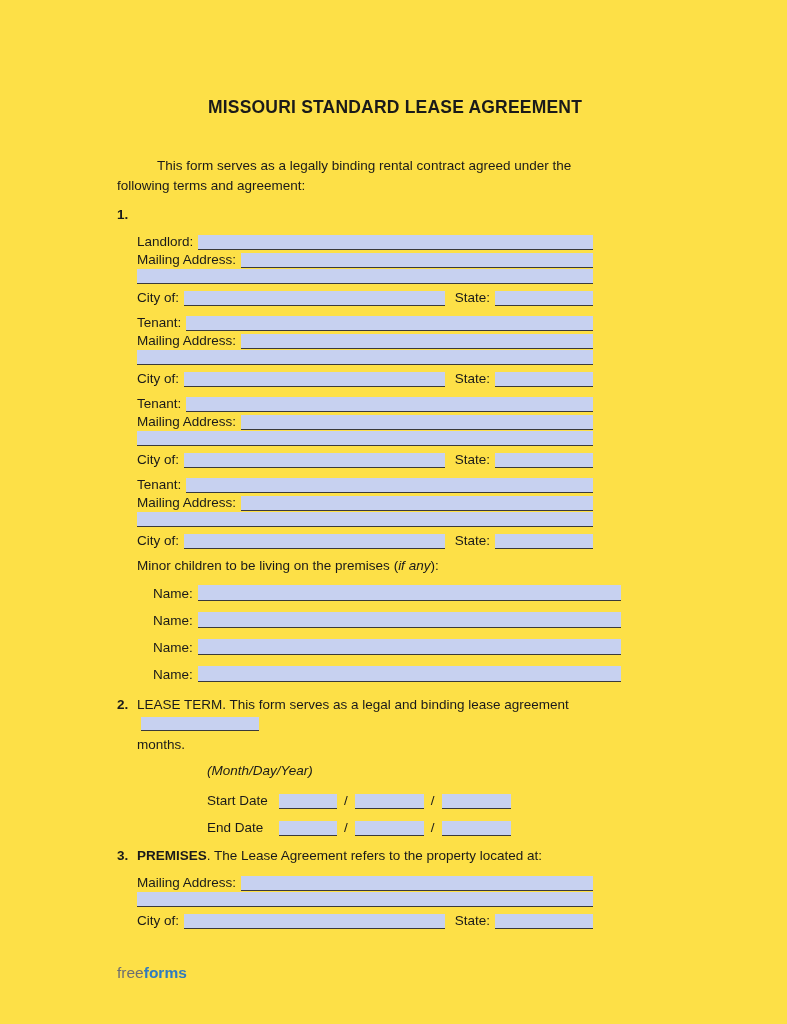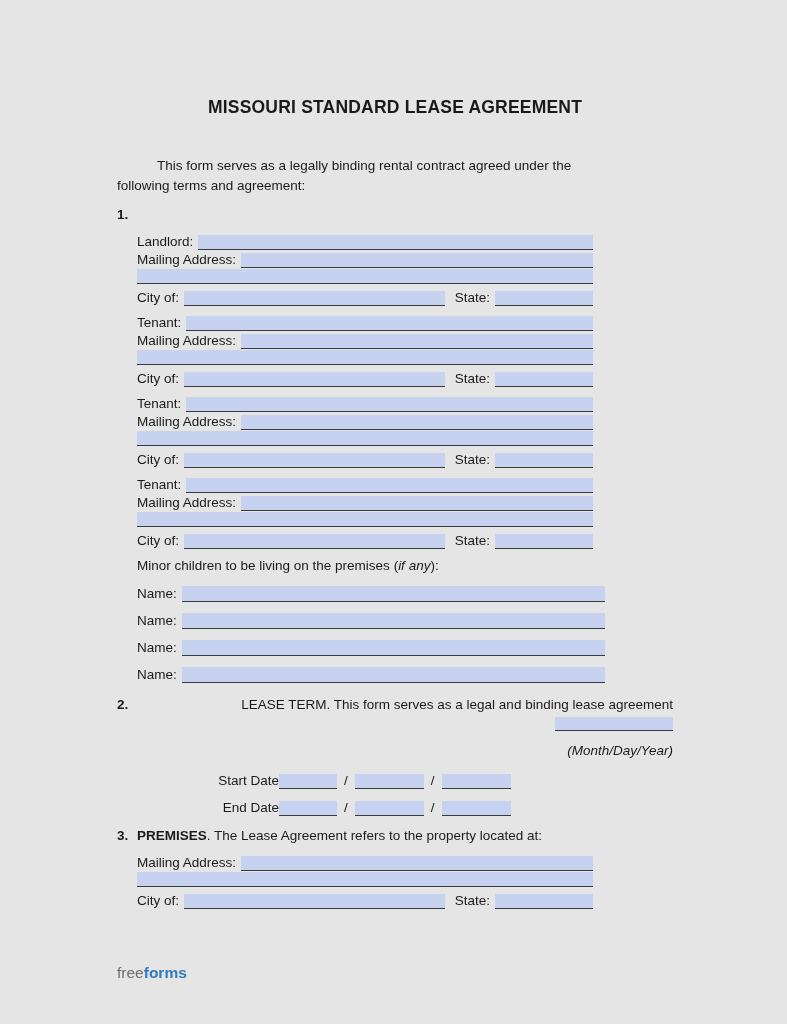--- a/index.html
+++ b/index.html
@@ -8,21 +8,21 @@
     --brand-blue: #2f7bbf;
     --brand-gray: #6d6e71;
     --ink: #1a1a1a;
   }
   * { box-sizing: border-box; margin: 0; padding: 0; }
   body { background: #ffffff; font-family: "Liberation Sans", sans-serif; color: var(--ink); }
   .page {
     position: relative;
     width: 787px;
     height: 1024px;
-    background: #e5e5e5;
+    background: #fde047;
     margin: 0 auto;
     overflow: hidden;
   }
   .content {
     position: absolute;
     left: 117px;
     top: 0;
     width: 556px;
     font-size: 13.5px;
     line-height: 20px;
@@ -49,26 +49,26 @@
     border-bottom: 1.5px solid var(--field-underline);
     height: 15px;
   }
   .grow { flex: 1 1 auto; margin-left: 5px; }
   .full { width: 100%; margin-bottom: 1px; }
   .city-row { margin-top: 5px; text-align: center; }
   .state-lbl { margin-left: 10px; }
   .state-fld { width: 98px; margin-left: 5px; flex: 0 0 98px; }
   .minor-line { margin-top: 8px; line-height: 18px; }
   .it { font-style: italic; }
-  .nrow { display: flex; align-items: flex-end; width: 468px; margin-top: 10px; }
+  .nrow { display: flex; align-items: flex-start; width: 468px; margin-top: 10px; margin-left: 16px; }
   .nrow .fld { height: 16px; }
   .sec2-wrap { margin-top: 12px; }
   .hang { display: flex; }
   .hang .num { width: 20px; flex: 0 0 20px; font-weight: bold; }
-  .hang .body { flex: 1; text-align: right; }
+  .hang .body { flex: 1; }
   .body .line { white-space: nowrap; }
   .inline-fld {
     display: inline-block;
     width: 118px;
     height: 14px;
     background: var(--field-fill);
     border-bottom: 1.5px solid var(--field-underline);
     margin-bottom: -2px;
     margin-left: 4px;
   }
@@ -203,20 +203,21 @@
         <span class="lbl">Name:</span>
         <span class="fld grow"></span>
       </div>
     </div>
 
     <div class="sec2-wrap hang">
       <span class="num">2.</span>
       <div class="body">
         <div class="line"><span class="head">LEASE TERM</span><span>. This form serves as a legal and binding lease agreement</span></div>
         <div class="line"><span class="inline-fld"></span></div>
+        <div class="line">months.</div>
 
         <div class="date-block">
           <div class="date-fmt it">(Month/Day/Year)</div>
           <div class="drow">
             <span class="dlbl">Start Date</span>
             <span class="dfld df1"></span>
             <span class="slash">/</span>
             <span class="dfld df2"></span>
             <span class="slash">/</span>
             <span class="dfld df2"></span>

